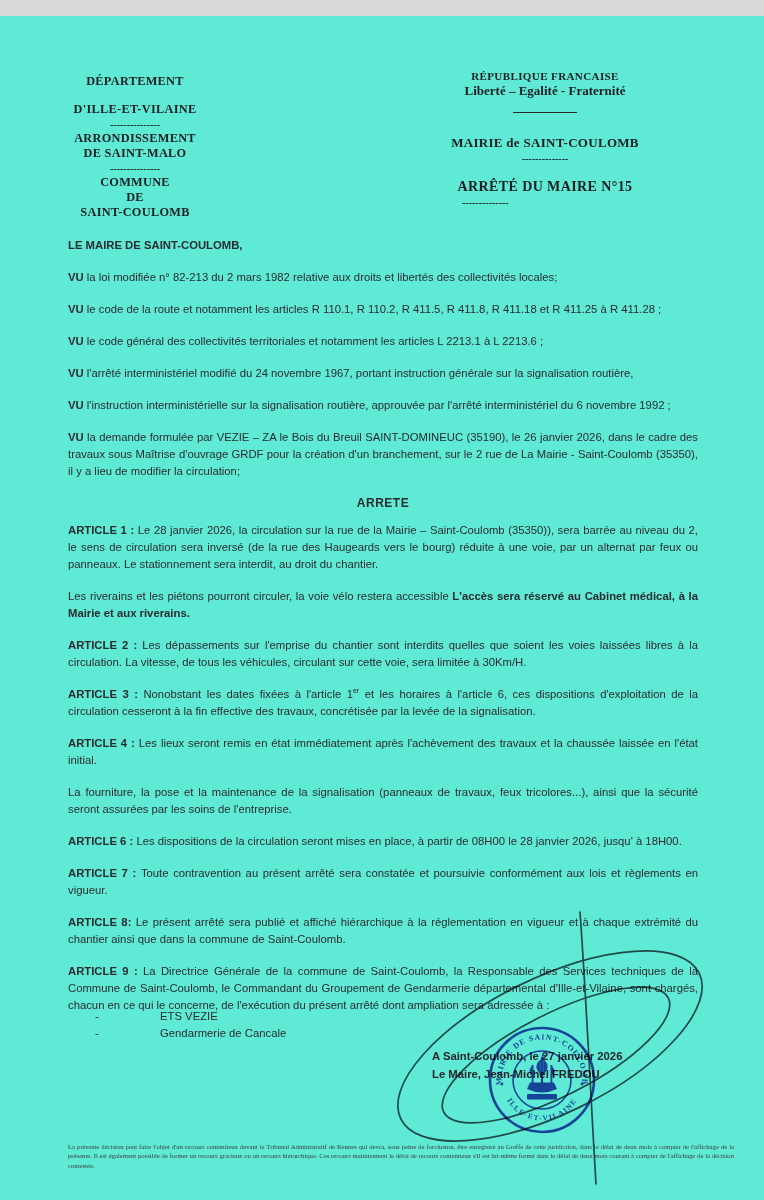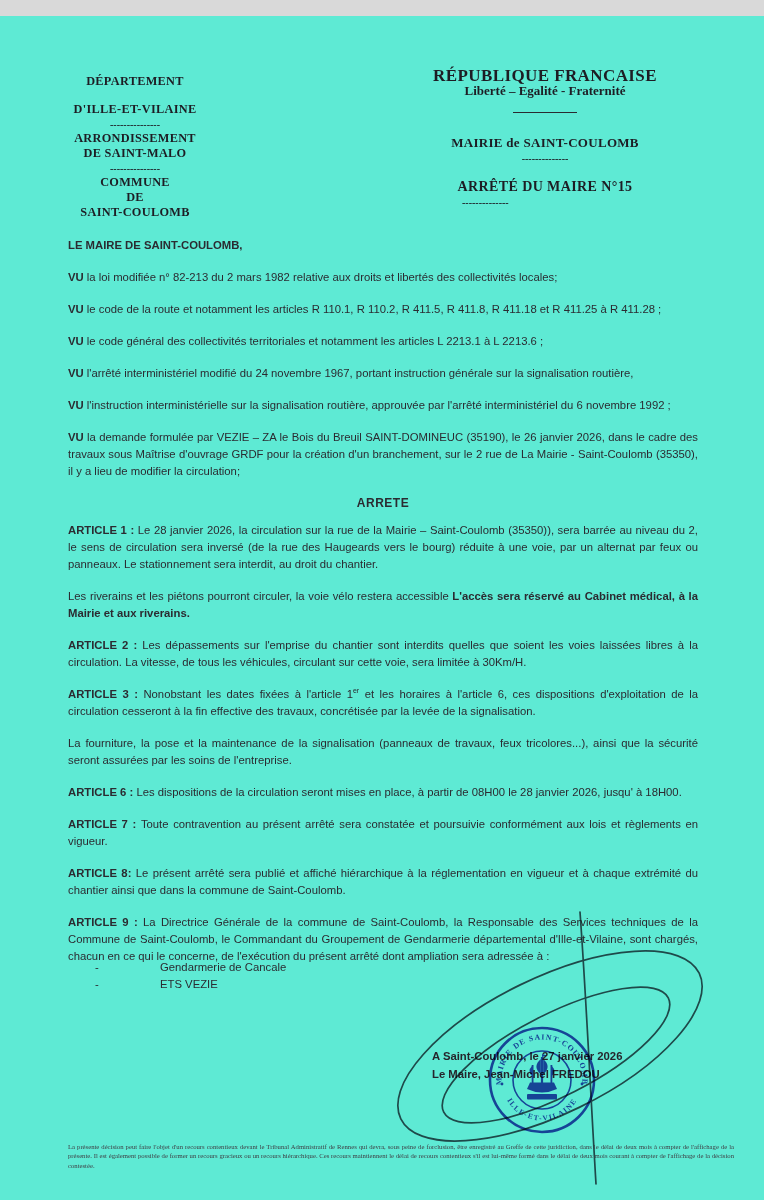--- a/index.html
+++ b/index.html
@@ -13,21 +13,21 @@
     position:absolute;left:60px;top:58px;width:150px;text-align:center;
     font-family:"Liberation Serif",serif;font-weight:bold;
     font-size:12.3px;line-height:15px;letter-spacing:.3px;color:#1d1d24;
   }
   .hdr-left .gap{margin-bottom:13px;}
   .hdr-sep{font-size:10px;line-height:9px;letter-spacing:0;margin:3px 0 2px;font-weight:bold;}
   .hdr-right{
     position:absolute;left:420px;top:52px;width:250px;text-align:center;
     font-family:"Liberation Serif",serif;font-weight:bold;color:#1d1d24;
   }
-  .republic{font-size:17px;line-height:16px;letter-spacing:.4px;}
+  .republic{font-size:11px;line-height:16px;letter-spacing:.4px;}
   .motto{font-size:13px;line-height:14px;}
   .hr-line{width:64px;border-top:1.7px solid #2a2a30;margin:14px auto 0;}
   .mairie{font-size:13px;margin-top:22px;letter-spacing:.3px;}
   .arrete-no{font-size:14px;margin-top:16px;letter-spacing:.4px;}
   .sep-left{ text-align:left;padding-left:42px;}
   
   .body{
     position:absolute;left:68px;top:221px;width:630px;
     font-size:11.3px;line-height:17px;text-align:justify;color:#2b2b31;
   }
@@ -102,35 +102,36 @@
     <p class="arrete-title"><span>ARRETE</span></p>
 
     <p><span class="alab">ARTICLE 1</span><span class="asep"> : </span><span>Le 28 janvier 2026, la circulation sur la rue de la Mairie – Saint-Coulomb (35350)),  sera barrée au niveau du 2, le sens de circulation sera inversé (de la rue des Haugeards vers le bourg) réduite à une voie, par un alternat par feux ou panneaux. Le stationnement sera interdit, au droit du chantier.</span></p>
 
     <p><span>Les riverains et les piétons pourront circuler, la voie vélo restera accessible </span><span class="b">L'accès sera réservé au Cabinet médical, à la Mairie et aux riverains.</span></p>
 
     <p><span class="alab">ARTICLE 2</span><span class="asep"> : </span><span>Les dépassements sur l'emprise du chantier sont interdits quelles que soient les voies laissées libres à la circulation. La vitesse, de tous les véhicules, circulant sur cette voie, sera limitée à 30Km/H.</span></p>
 
     <p><span class="alab">ARTICLE 3</span><span class="asep"> : </span><span>Nonobstant les dates fixées à l'article 1</span><sup>er</sup><span>  et les horaires à l'article 6, ces dispositions d'exploitation de la circulation cesseront à la fin effective des travaux, concrétisée par la levée de la signalisation.</span></p>
 
+    <p><span class="alab">ARTICLE 4 :</span><span class="asep"> </span><span>Les lieux seront remis en état immédiatement après l'achèvement des travaux et la chaussée laissée en l'état initial.</span></p>
 
 
     <p><span>La fourniture, la pose et la maintenance de la signalisation (panneaux de travaux, feux tricolores...), ainsi que la sécurité seront assurées par les soins de l'entreprise.</span></p>
 
     <p><span class="alab">ARTICLE 6 :</span><span class="asep"> </span><span>Les dispositions de la circulation seront mises en place, à partir de 08H00 le 28 janvier 2026, jusqu' à 18H00.</span></p>
 
     <p><span class="alab">ARTICLE 7 :</span><span class="asep"> </span><span>Toute contravention au présent arrêté sera constatée et poursuivie conformément aux lois et règlements en vigueur.</span></p>
 
     <p><span class="alab">ARTICLE 8</span><span class="asep">: </span><span>Le présent arrêté sera publié et affiché hiérarchique à la réglementation en vigueur et à chaque extrémité du chantier ainsi que dans la commune de Saint-Coulomb.</span></p>
 
     <p style="margin-bottom:2px"><span class="alab">ARTICLE 9</span><span class="asep"> : </span><span>La Directrice Générale de la commune de Saint-Coulomb, la Responsable des Services techniques de la Commune de Saint-Coulomb, le Commandant du Groupement de Gendarmerie départemental d'Ille-et-Vilaine, sont chargés, chacun en ce qui le concerne, de l'exécution du présent arrêté dont ampliation sera adressée à :</span></p>
 
     <div class="list">
+      <div class="li"><span class="dash">-</span><span>ETS VEZIE</span></div>
       <div class="li"><span class="dash">-</span><span>Gendarmerie de Cancale</span></div>
-      <div class="li"><span class="dash">-</span><span>ETS VEZIE</span></div>
     </div>
   </div>
 
   <div class="sig">
     <div>A Saint-Coulomb, le 27 janvier 2026</div>
     <div>Le Maire, Jean-Michel FREDOU</div>
   </div>
 
   <svg class="stamp" viewBox="-56 -56 112 112" xmlns="http://www.w3.org/2000/svg">
     <g stroke="#2b3cb0" fill="none">

